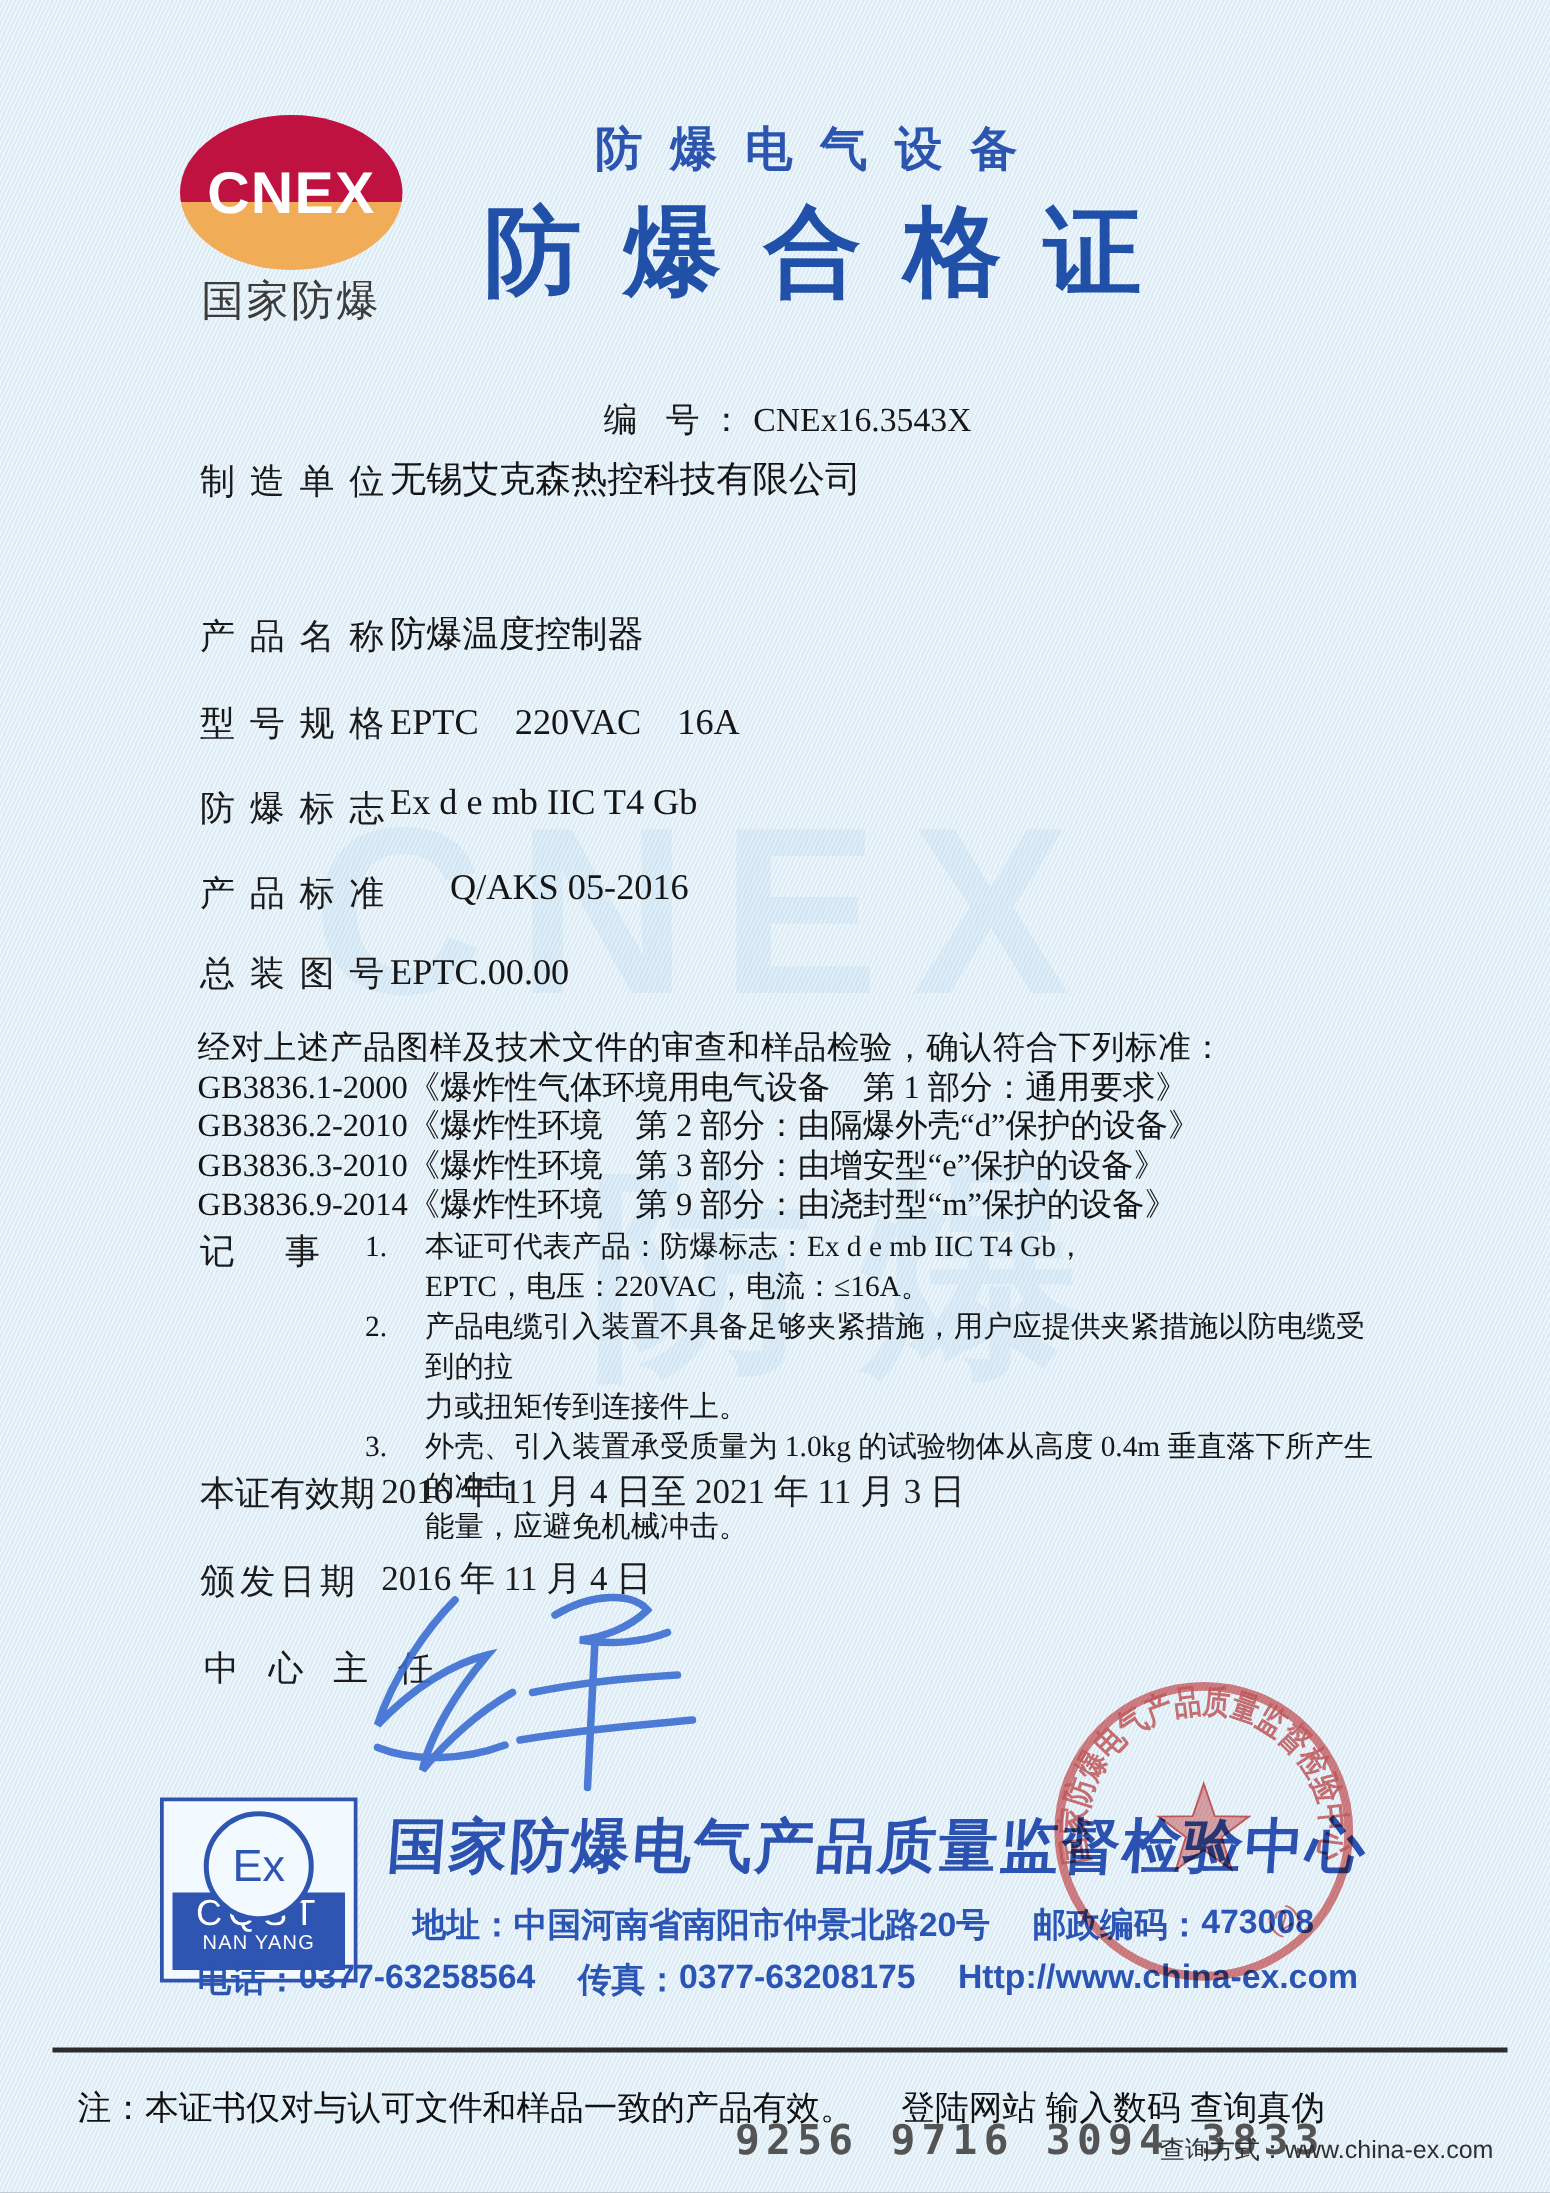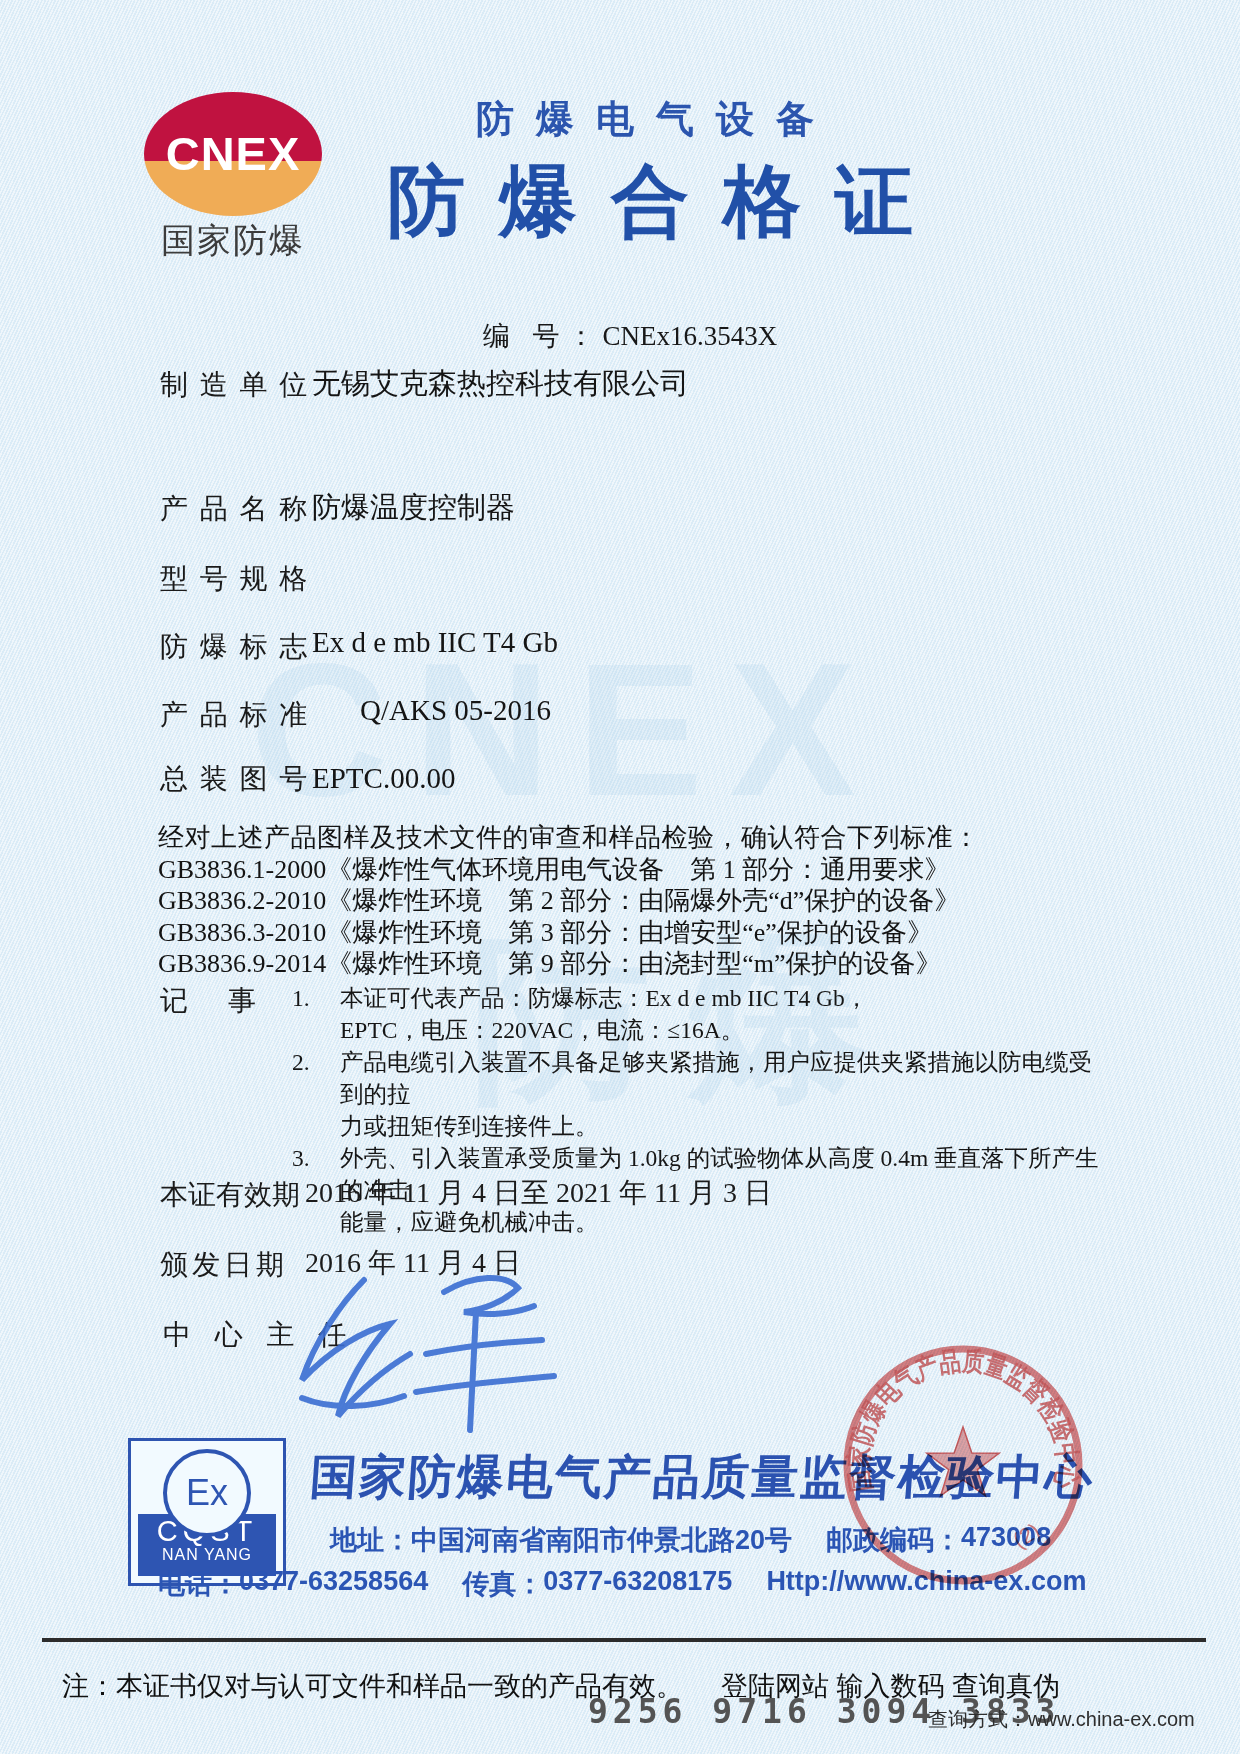--- a/index.html
+++ b/index.html
@@ -89,20 +89,21 @@
     <span class="lbl">编 号：</span><span>CNEx16.3543X</span>
   </div>
 
   <div class="abs flabel" style="top:366px;">制 造 单 位</div>
   <div class="abs fvalue" style="top:364px;">无锡艾克森热控科技有限公司</div>
 
   <div class="abs flabel" style="top:490px;">产 品 名 称</div>
   <div class="abs fvalue" style="top:488px;">防爆温度控制器</div>
 
   <div class="abs flabel" style="top:560px;">型 号 规 格</div>
+  <div class="abs fvalue" style="top:558px;">EPTC　220VAC　16A</div>
 
   <div class="abs flabel" style="top:628px;">防 爆 标 志</div>
   <div class="abs fvalue" style="top:626px;">Ex d e mb IIC T4 Gb</div>
 
   <div class="abs flabel" style="top:696px;">产 品 标 准</div>
   <div class="abs fvalue" style="top:694px;padding-left:48px;">Q/AKS 05-2016</div>
 
   <div class="abs flabel" style="top:760px;text-align:right;">总 装 图 号</div>
   <div class="abs fvalue" style="top:762px;">EPTC.00.00</div>
 

